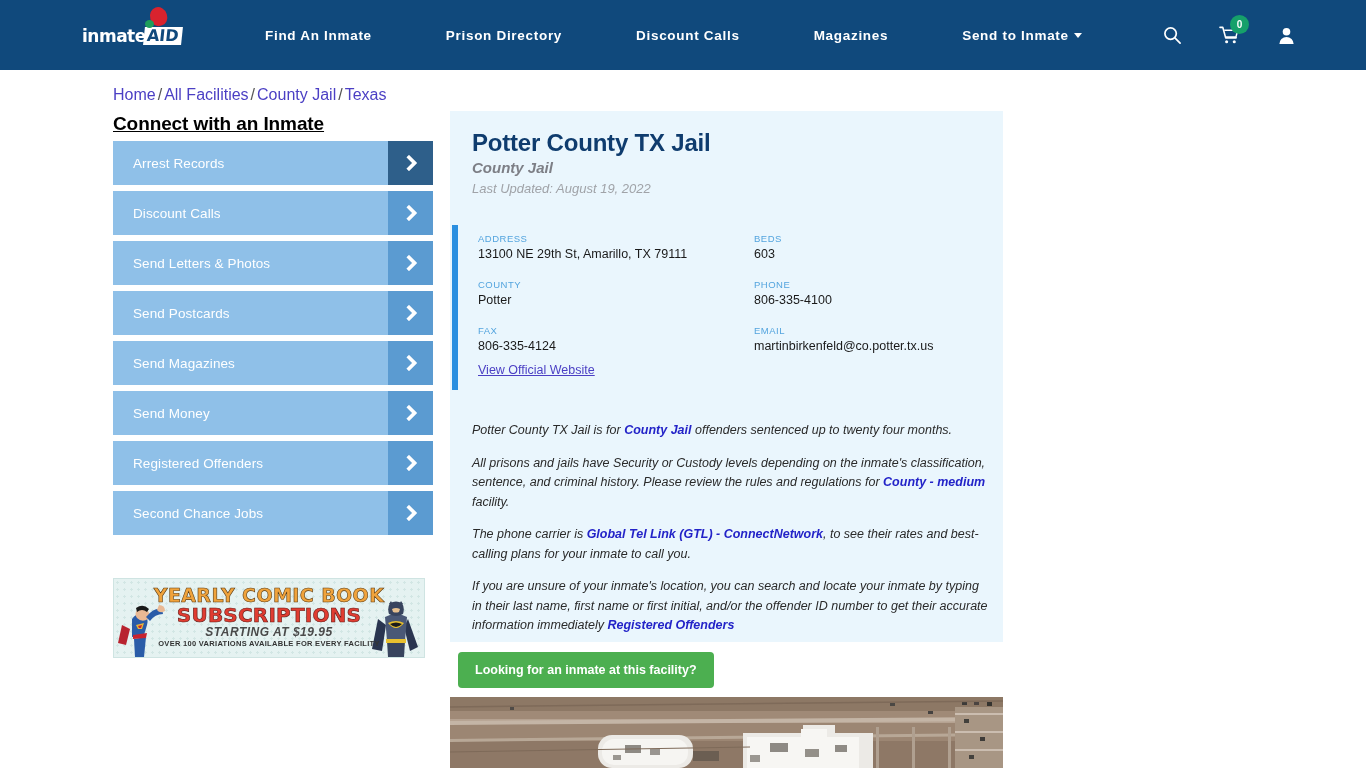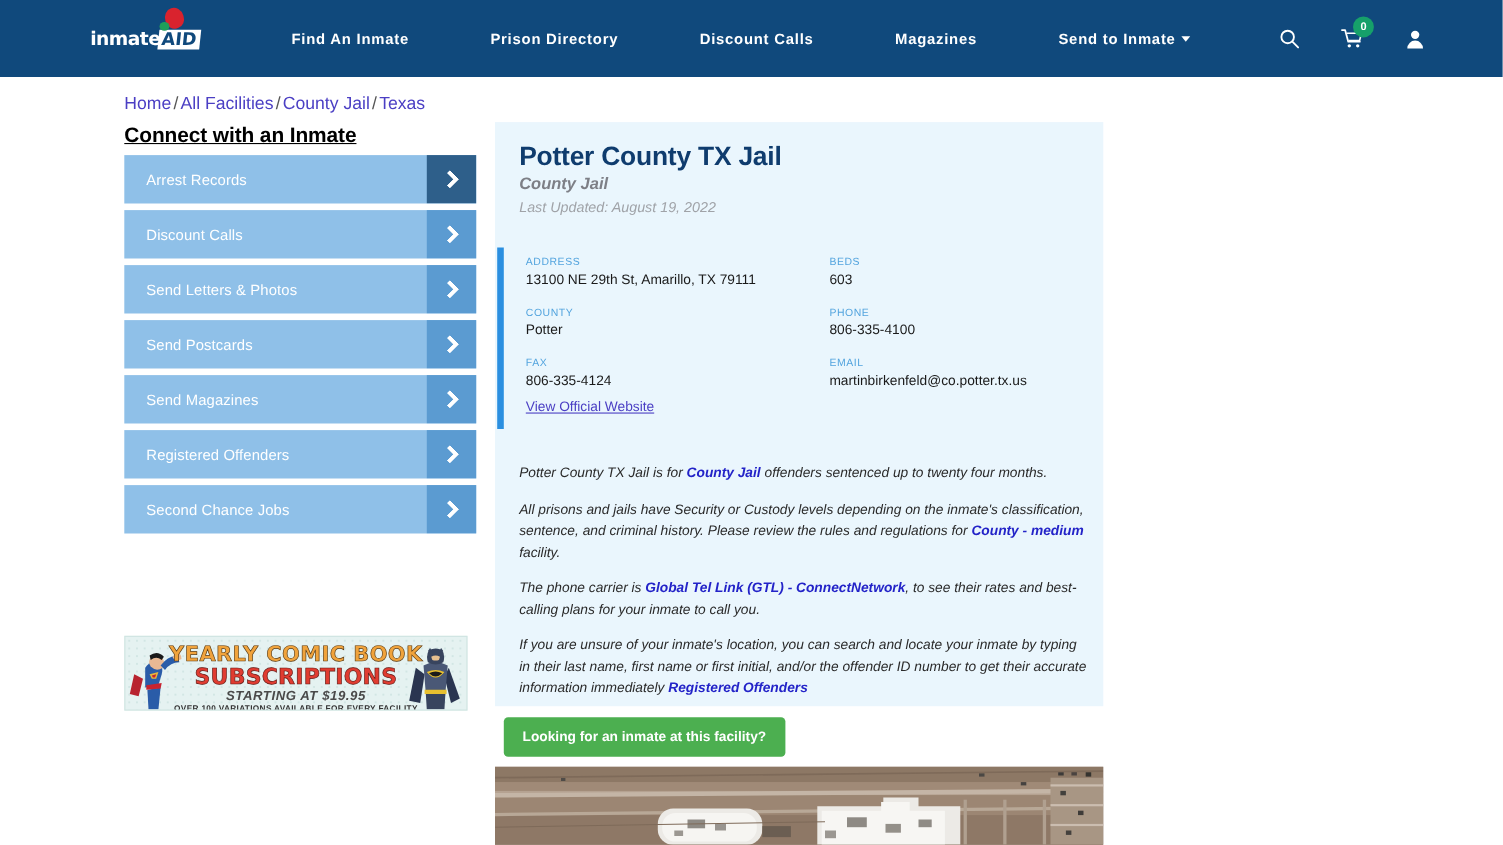--- a/index.html
+++ b/index.html
@@ -192,21 +192,21 @@
     margin-left: -4px;
     border-radius: 1px;
   }
 
   
   .ad {
     position: absolute;
     left: 113px;
     top: 578px;
     width: 312px;
-    height: 68px;
+    height: 80px;
     background: #e5f2f1;
     border: 1px solid #cfe4e2;
     overflow: hidden;
     cursor: pointer;
   }
   .ad-dots {
     position: absolute; inset: 0;
     background-image: radial-gradient(#d2e6e4 1.2px, transparent 1.3px);
     background-size: 7px 7px;
   }
@@ -449,20 +449,26 @@
       </span>
   </div>
   <div class="side-btn">
     <span class="side-btn-label">Send Postcards</span>
     <span class="side-chevron">
         <i class="chev-glyph"></i>
       </span>
   </div>
   <div class="side-btn">
     <span class="side-btn-label">Send Magazines</span>
+    <span class="side-chevron">
+        <i class="chev-glyph"></i>
+      </span>
+  </div>
+  <div class="side-btn">
+    <span class="side-btn-label">Send Money</span>
     <span class="side-chevron">
         <i class="chev-glyph"></i>
       </span>
   </div>
   <div class="side-btn">
     <span class="side-btn-label">Registered Offenders</span>
     <span class="side-chevron">
         <i class="chev-glyph"></i>
       </span>
   </div>

